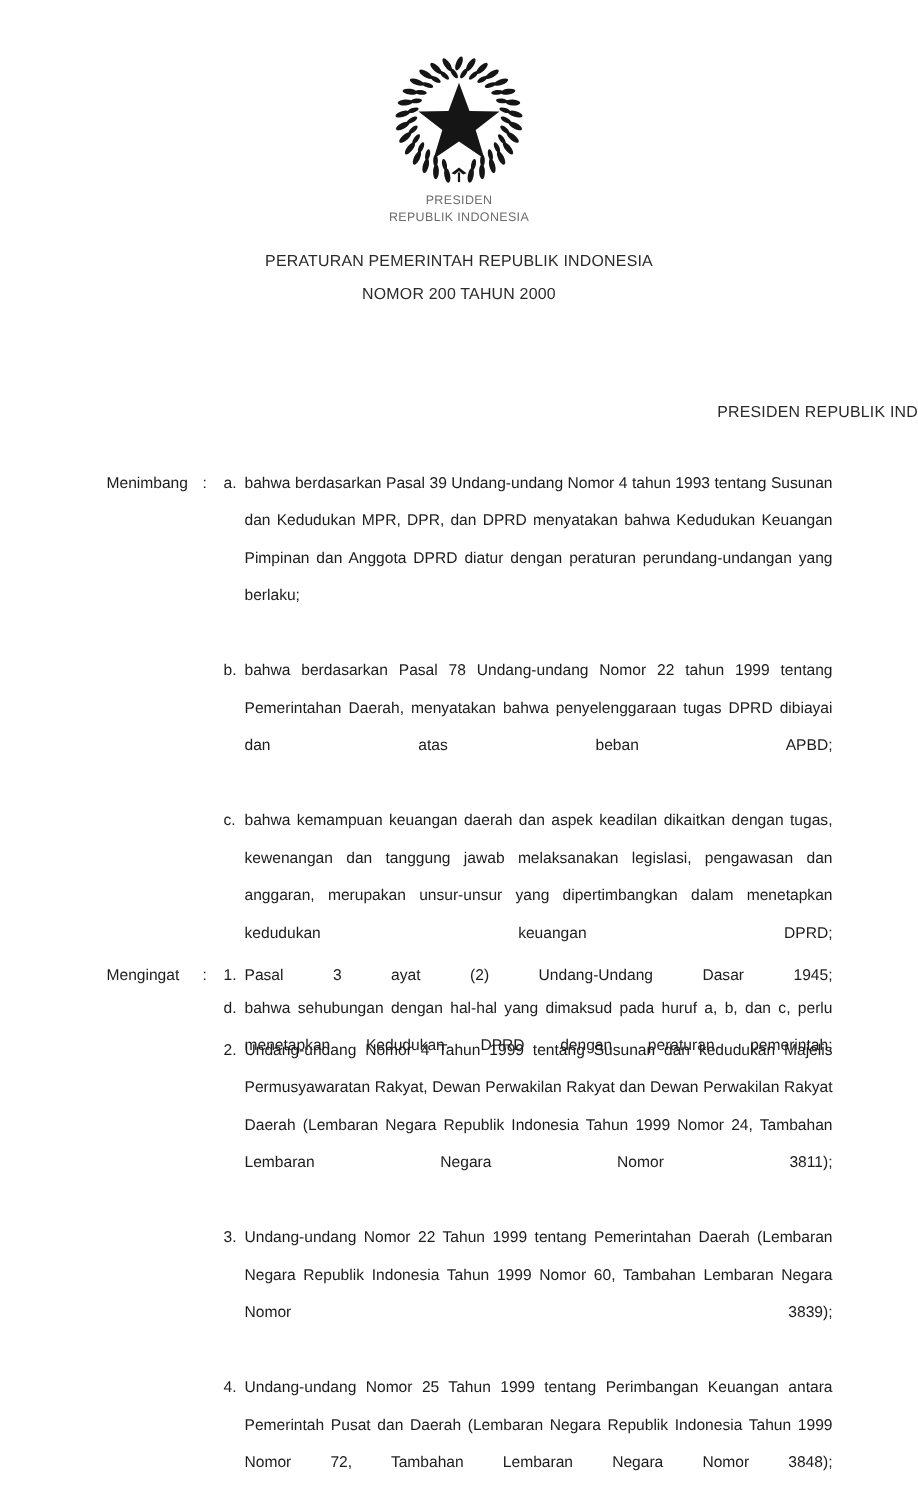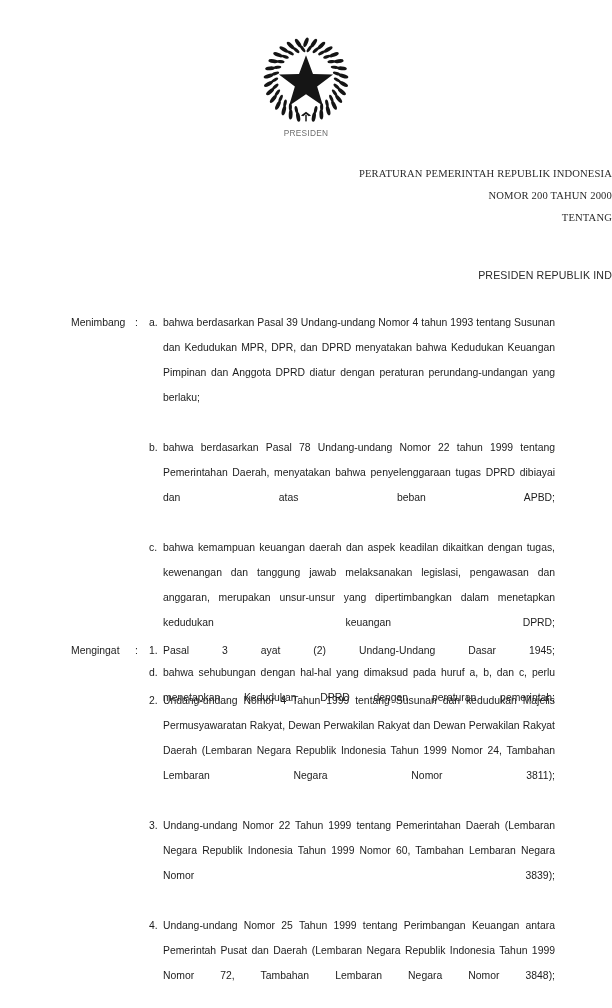--- a/index.html
+++ b/index.html
@@ -47,22 +47,21 @@
     font-family: "Liberation Sans", sans-serif;
   }
   .emblem-caption div { white-space: nowrap; }
 
   
   .title-block {
     position: absolute;
     top: 163px;
     left: 0;
     width: 612px;
-    text-align: right;
-    font-family: Liberation Serif, serif;
+    text-align: center;
   }
   .title-block .tline {
     font-size: 10.6px;
     line-height: 22px;
     color: #2a2a2a;
     letter-spacing: 0.15px;
     white-space: nowrap;
   }
 
   .authority-line {
@@ -335,27 +334,27 @@
             <path d="M -5.5 38.5 L 0 34.5 L 5.5 38.5 L 3 39.5 L 0 37 L -3 39.5 Z"></path>
             <rect x="-0.8" y="38" width="1.6" height="7"></rect>
           </g>
         </g>
 
         <polygon points="50,23 57.6,43.4 79.4,43.9 62.1,57.2 68.4,78.1 50,65.6 31.6,78.1 37.9,57.2 20.6,43.9 42.4,43.4"></polygon>
       </g>
     </svg>
     <div class="emblem-caption">
       <div>PRESIDEN</div>
+      <div>REPUBLIK INDONESIA</div>
     </div>
   </div>
 
   <div class="title-block">
     <div class="tline">PERATURAN PEMERINTAH REPUBLIK INDONESIA</div>
     <div class="tline">NOMOR 200 TAHUN 2000</div>
-    <div class="tline">TENTANG</div>
   </div>
 
   <div class="authority-line">PRESIDEN REPUBLIK INDONESIA,</div>
 
   <div class="clause-section" id="section-menimbang">
     <div class="clause-row">
       <div class="clause-label">Menimbang</div>
       <div class="clause-colon">:</div>
       <div class="clause-items">
 

